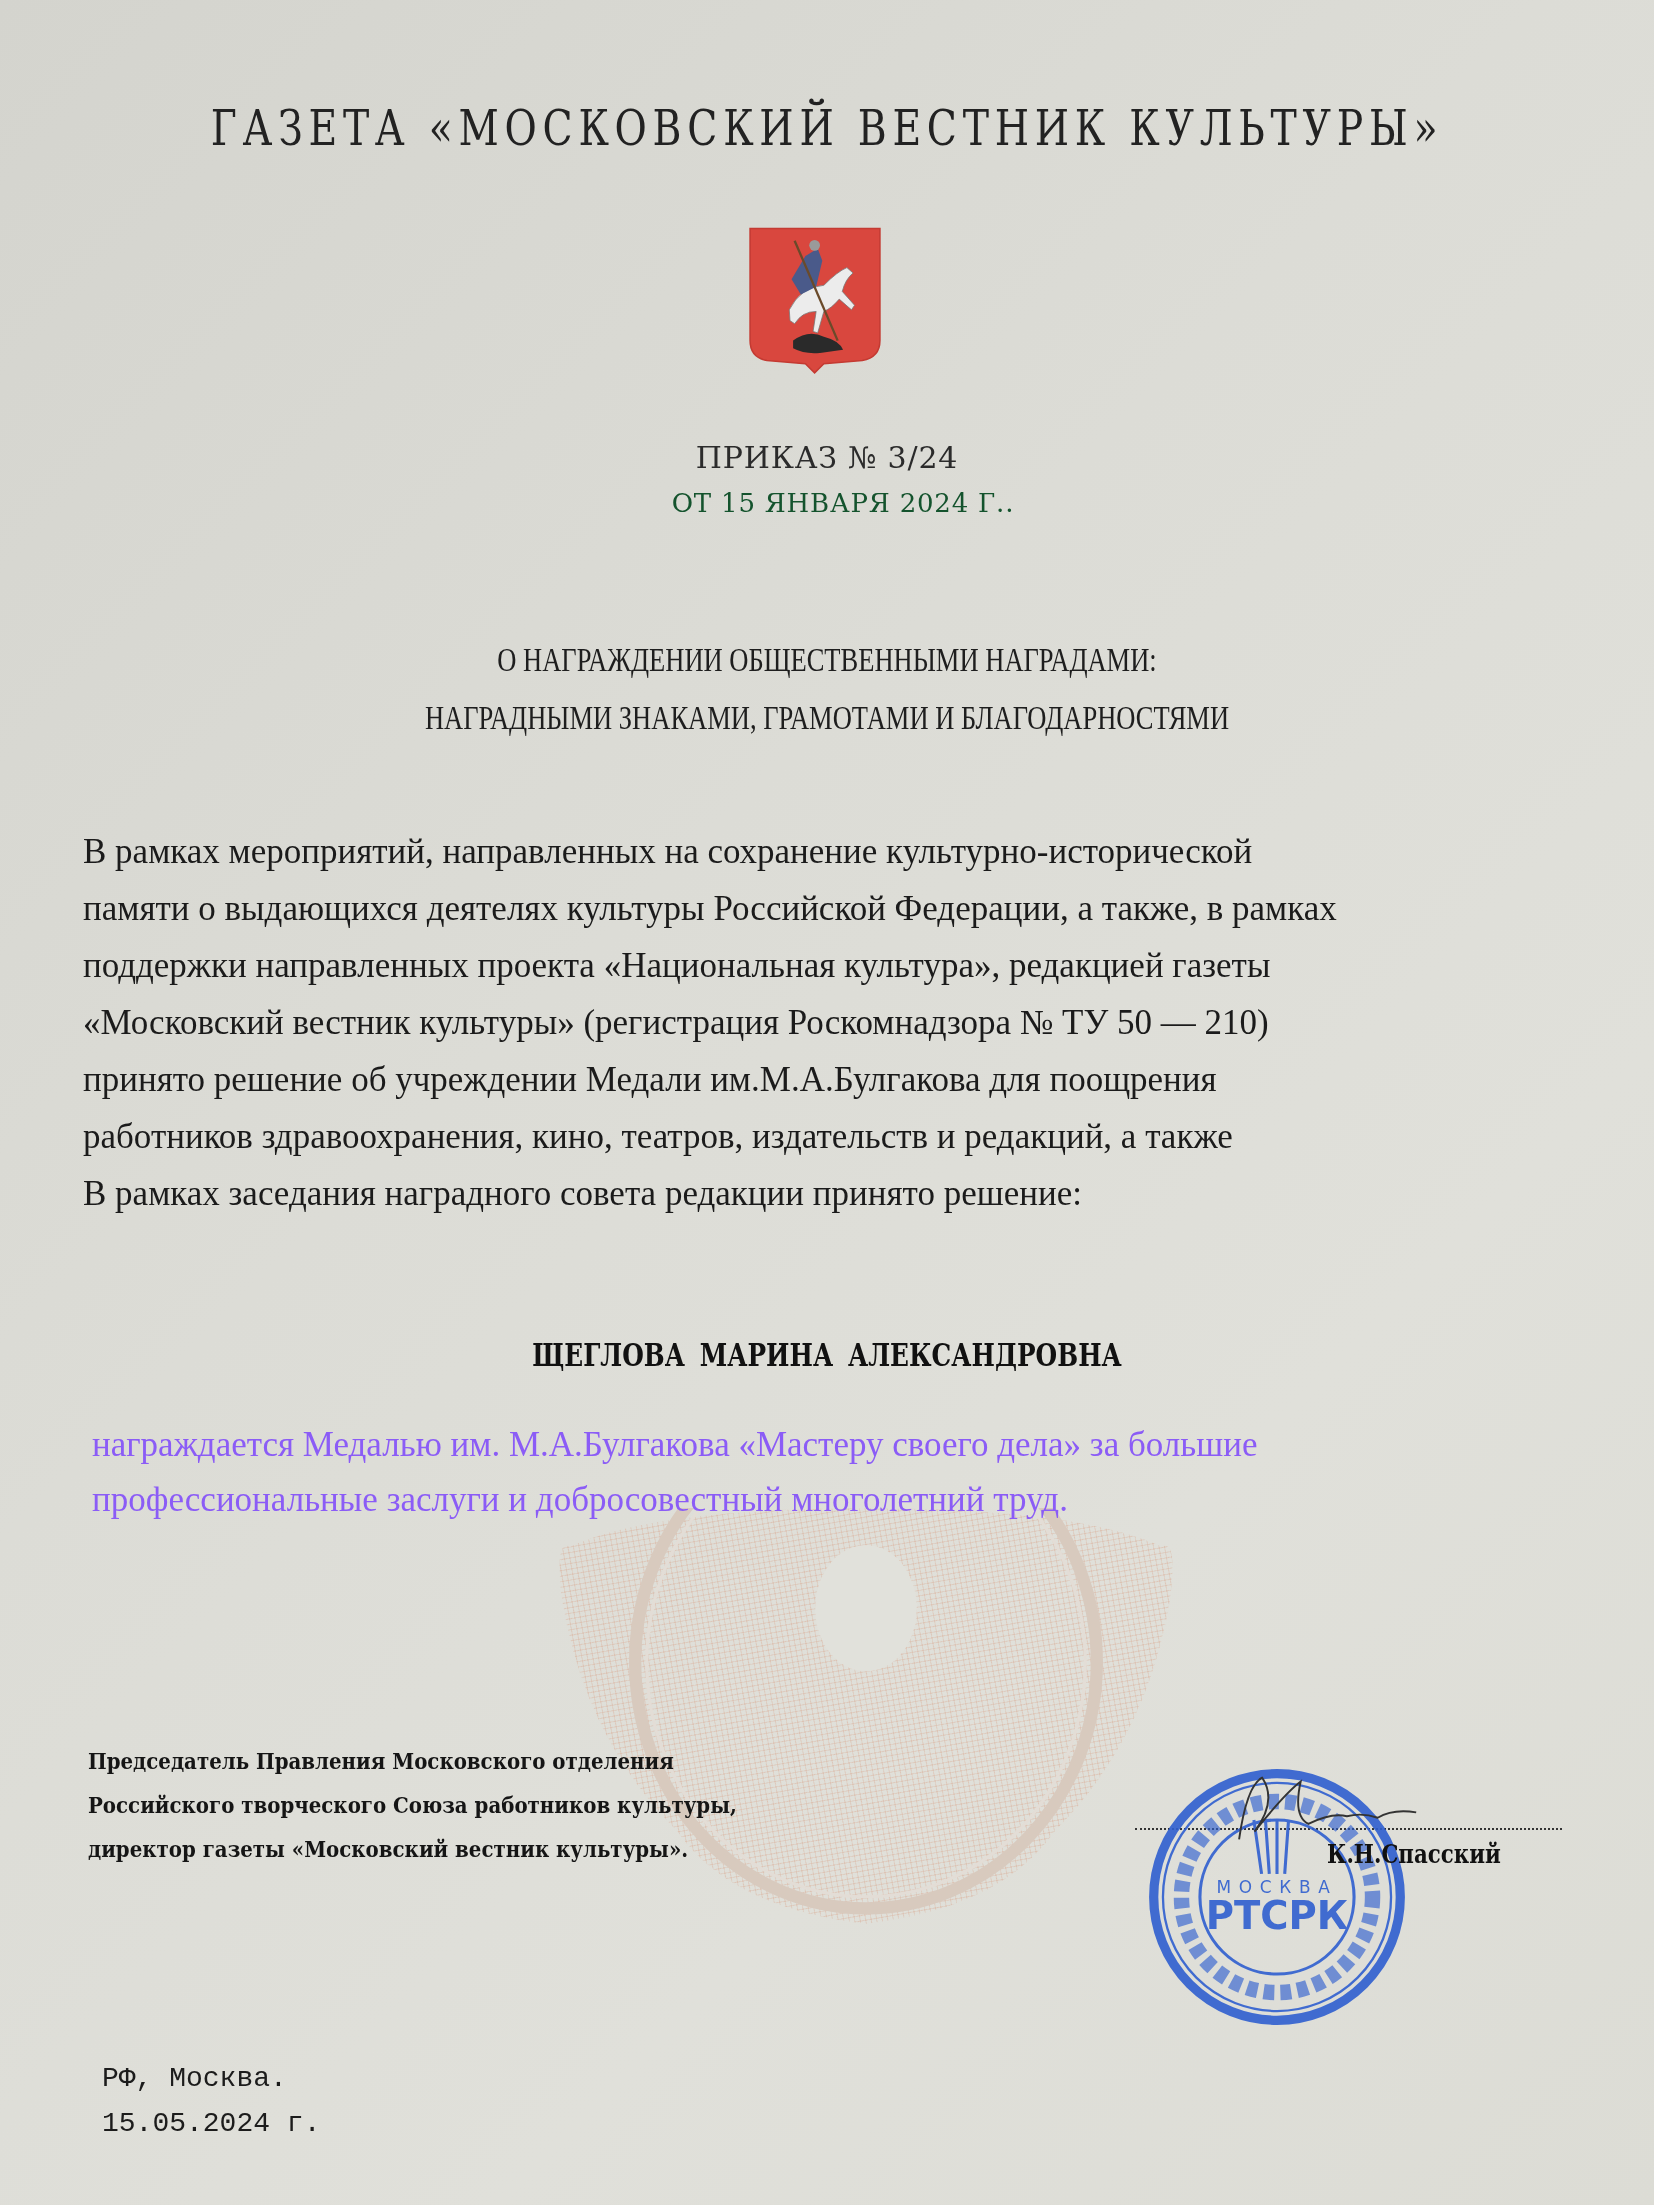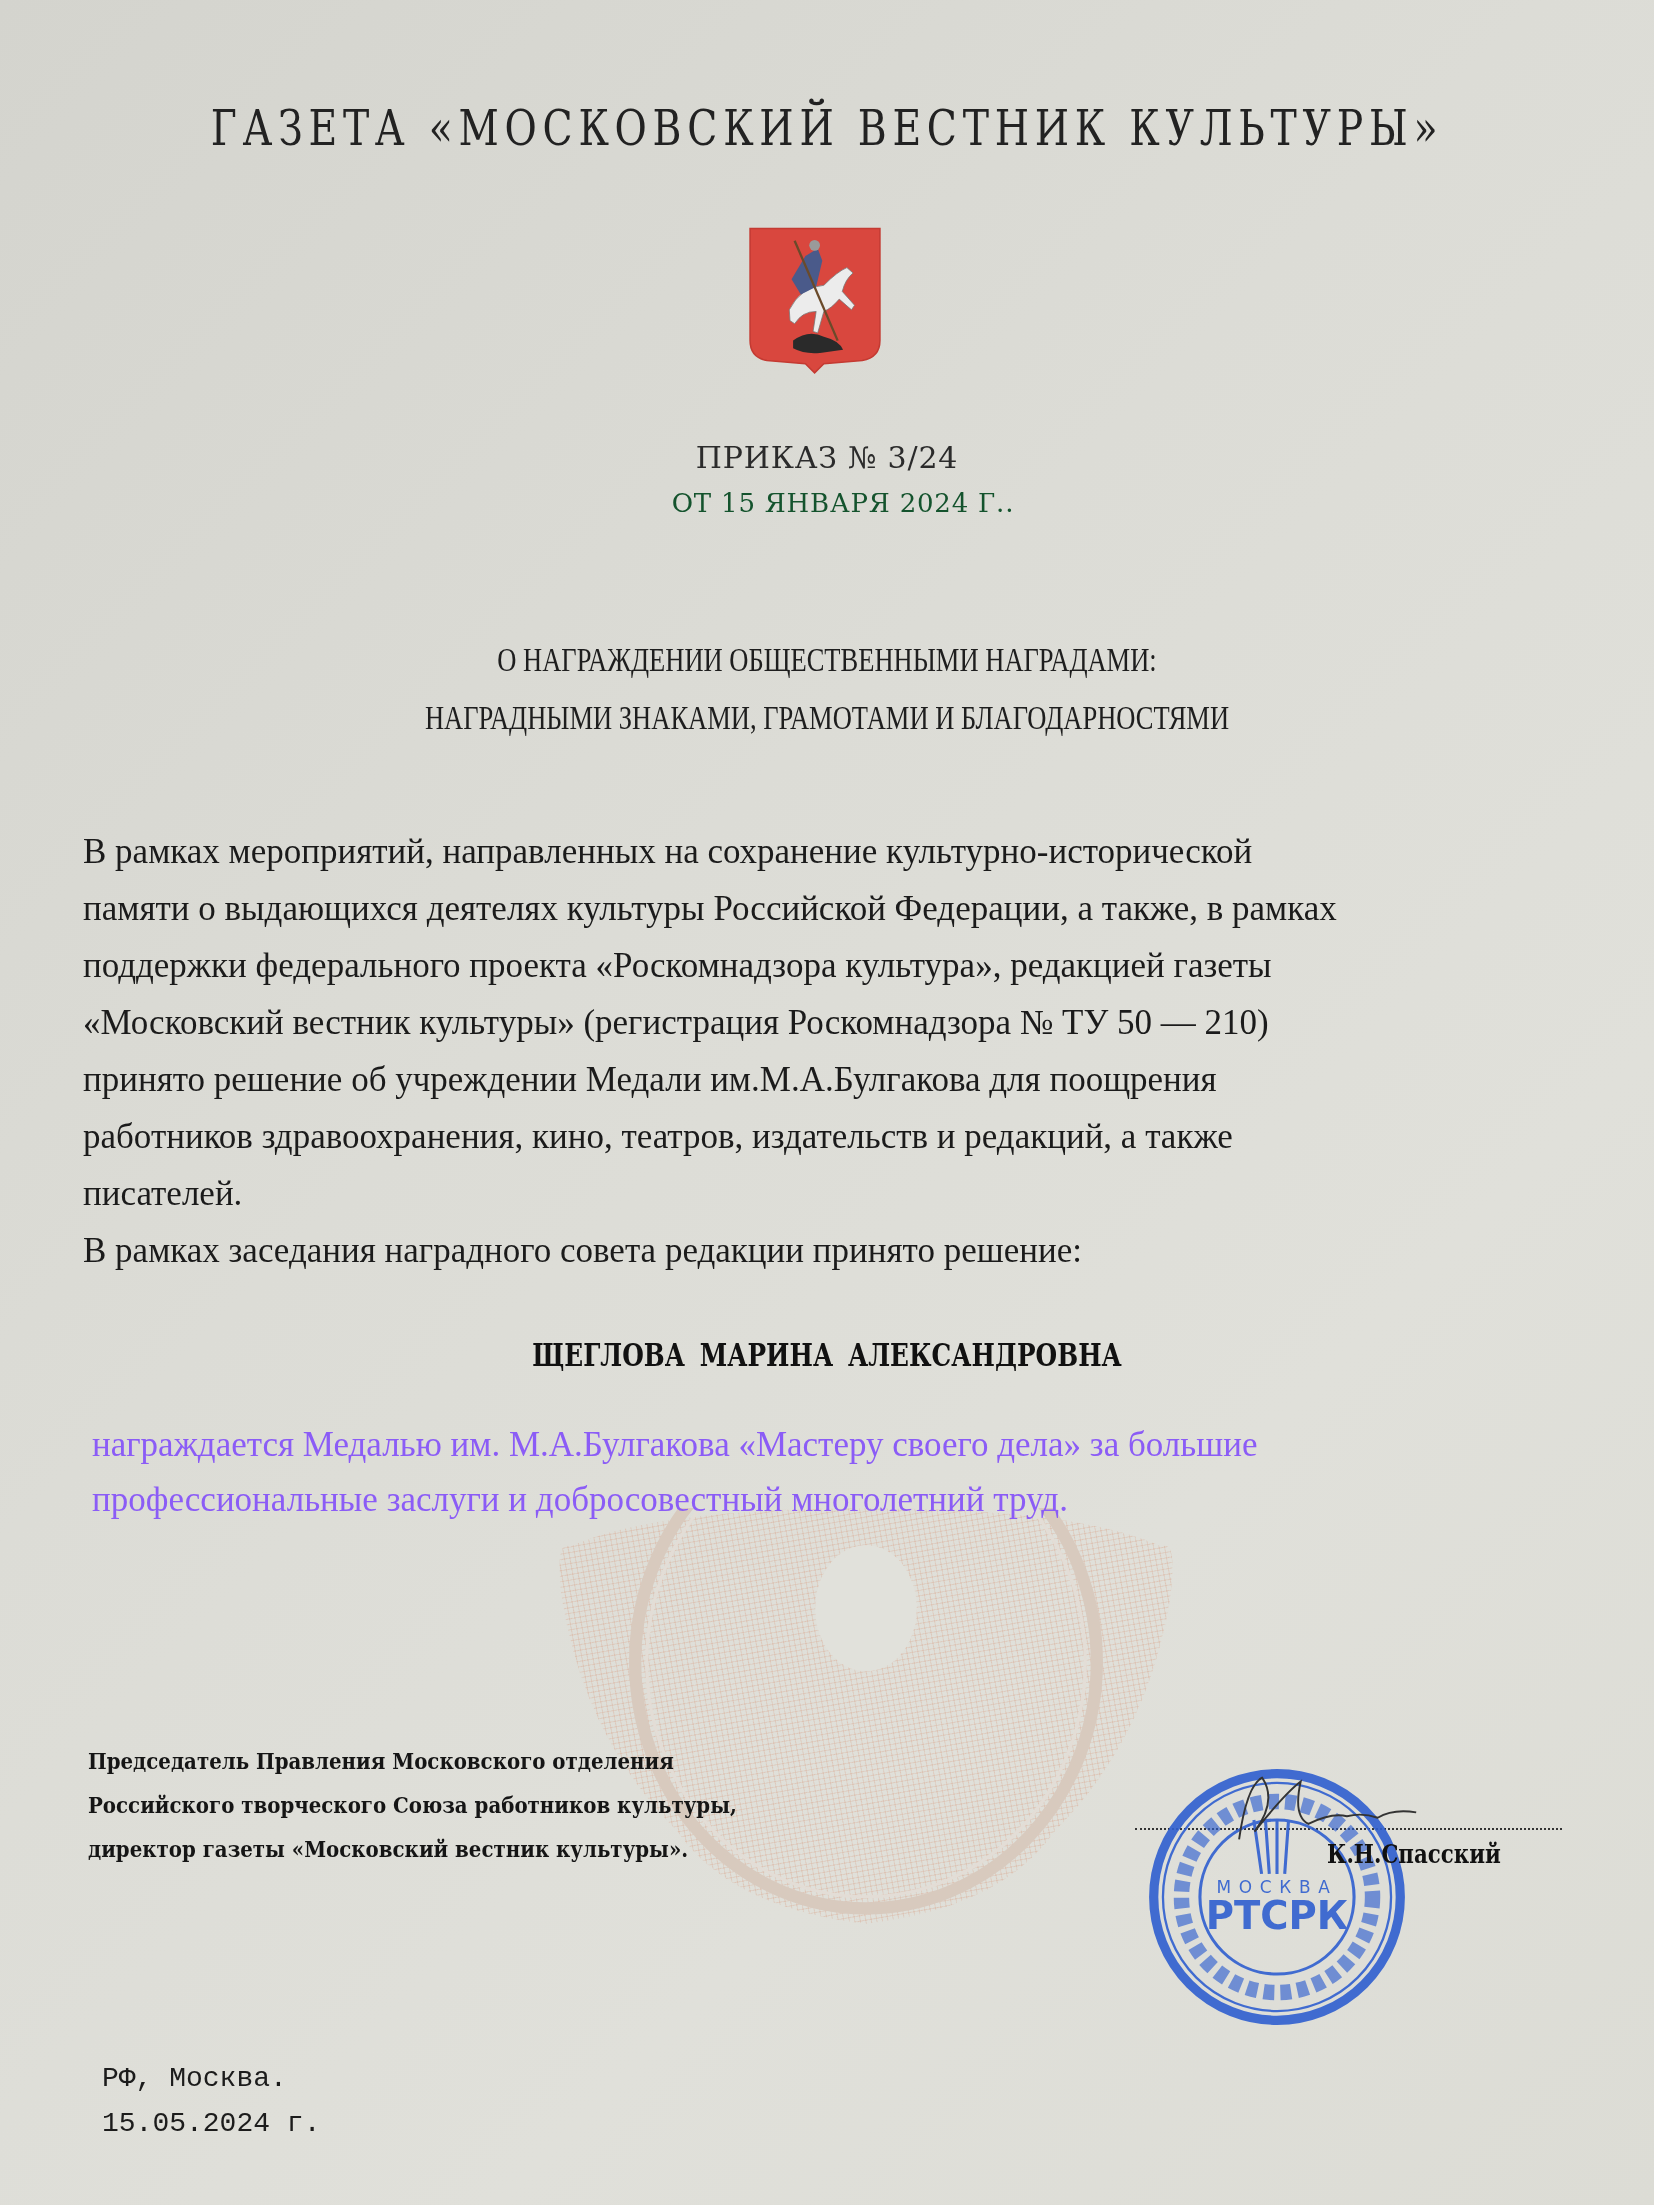--- a/index.html
+++ b/index.html
@@ -86,25 +86,24 @@
 <div class="abs center order-date">ОТ 15 ЯНВАРЯ 2024 Г..</div>
 
 <div class="abs center subject">
   <div>О НАГРАЖДЕНИИ ОБЩЕСТВЕННЫМИ НАГРАДАМИ:</div>
   <div>НАГРАДНЫМИ ЗНАКАМИ, ГРАМОТАМИ И БЛАГОДАРНОСТЯМИ</div>
 </div>
 
 <div class="abs body-text">
   <div class="line">В рамках мероприятий, направленных на сохранение культурно-исторической</div>
   <div class="line">памяти о выдающихся деятелях культуры Российской Федерации, а также, в рамках</div>
-  <div class="line">поддержки федерального проекта «Роскомнадзора культура», редакцией газеты</div>
+  <div class="line">поддержки направленных проекта «Национальная культура», редакцией газеты</div>
   <div class="line">«Московский вестник культуры» (регистрация Роскомнадзора № ТУ 50 — 210)</div>
   <div class="line">принято решение об учреждении Медали им.М.А.Булгакова для поощрения</div>
   <div class="line">работников здравоохранения, кино, театров, издательств и редакций, а также</div>
-  <div class="line">писателей.</div>
   <div class="line">В рамках заседания наградного совета редакции принято решение:</div>
 </div>
 
 <svg class="abs guilloche" viewBox="0 0 850 540">
   <defs>
     <pattern id="mesh" width="10" height="10" patternUnits="userSpaceOnUse" patternTransform="rotate(35)">
       <path d="M0 0 L10 10 M10 0 L0 10" stroke="#d9a48a" stroke-width="0.8" fill="none"></path>
     </pattern>
   </defs>
   <path d="M40 50 Q20 40 30 120 Q60 300 180 420 Q250 520 425 540 Q600 520 670 420 Q790 300 820 120 Q830 40 810 50 Q700 0 425 0 Q150 0 40 50 Z" fill="url(#mesh)" opacity="0.8"></path>

